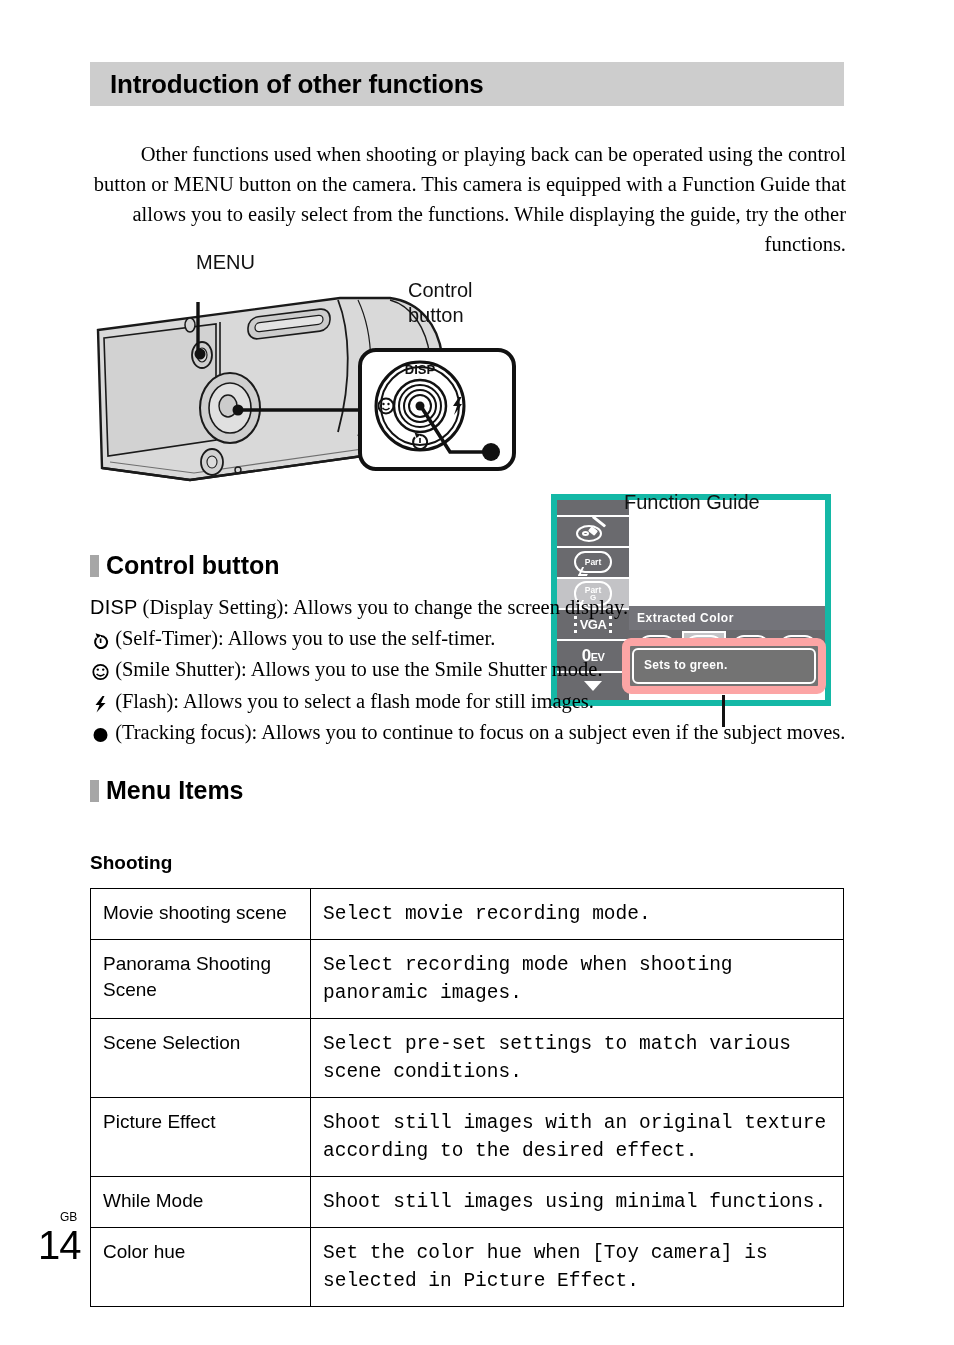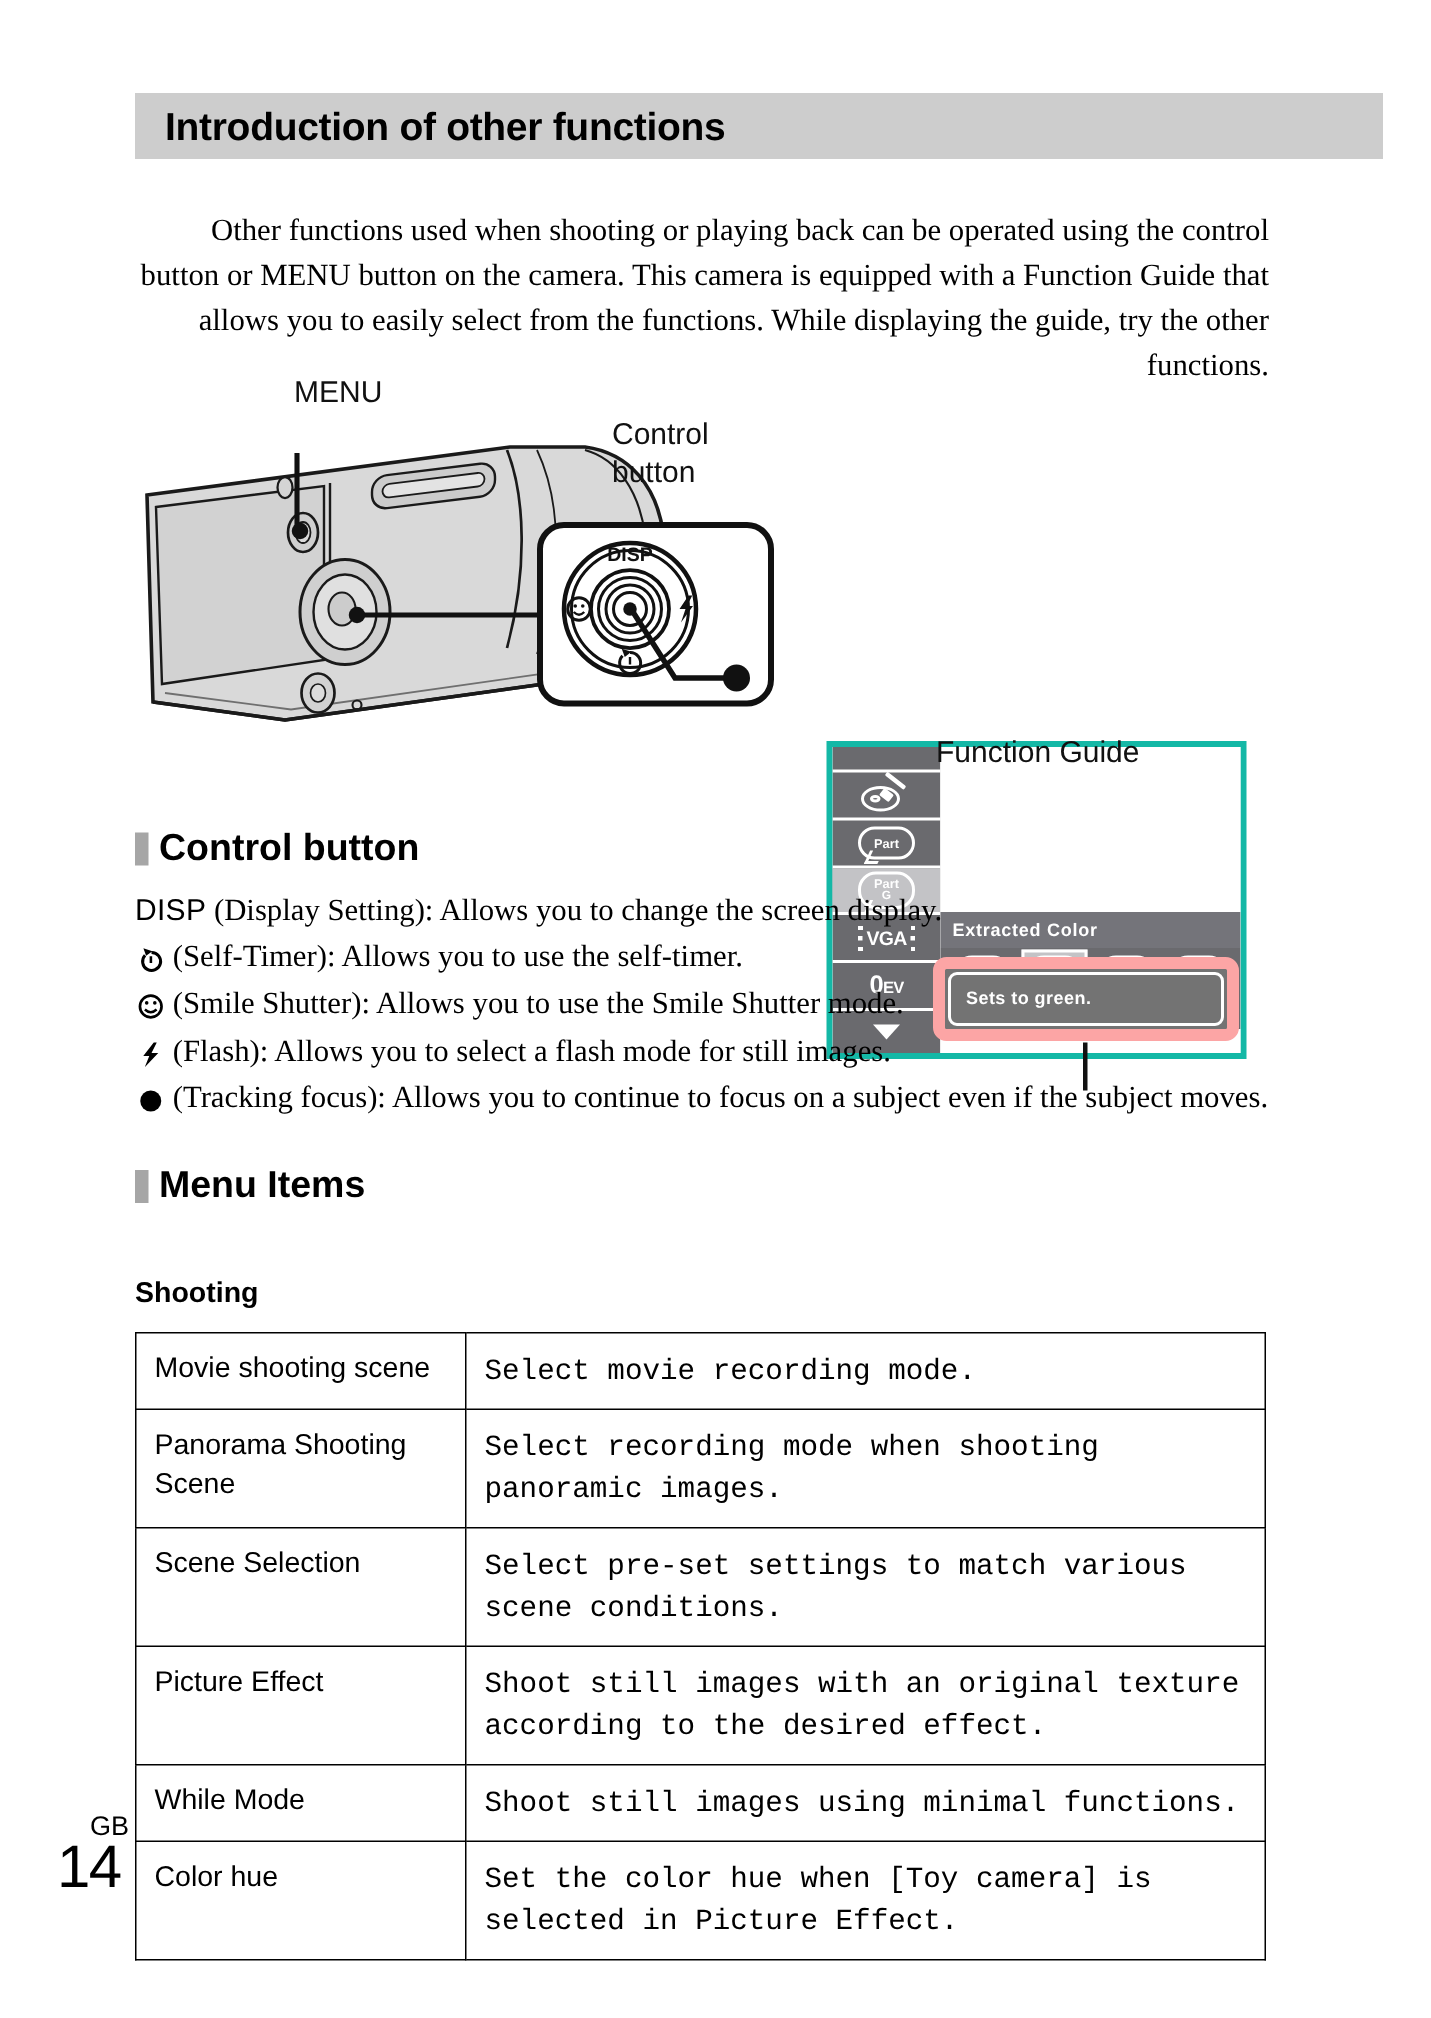--- a/index.html
+++ b/index.html
@@ -10,21 +10,21 @@
     background: #ffffff;
     font-family: "Liberation Serif", serif;
     position: relative;
     overflow: hidden;
   }
 
   
   #header-bar {
     position: absolute;
     left: 90px; top: 62px;
-    width: 832px; height: 44px;
+    width: 754px; height: 44px;
     background: #cdcdcd;
     display: flex;
     align-items: center;
   }
   #header-title {
     font-family: "Liberation Sans", sans-serif;
     font-weight: bold;
     font-size: 26px;
     color: #000;
     margin-left: 20px;
@@ -59,21 +59,21 @@
   }
   #label-menu { left: 196px; top: 10px; }
   #label-control { left: 408px; top: 38px; }
   #label-function-guide { left: 624px; top: 250px; }
 
   
   #lcd-screen {
     position: absolute;
     left: 551px; top: 254px;
     width: 280px; height: 212px;
-    border: 4px solid #14b8a6;
+    border: 6px solid #14b8a6;
     background: #ffffff;
     display: flex;
     overflow: hidden;
   }
   #lcd-sidebar {
     width: 72px;
     background: #6a6a6e;
     display: flex;
     flex-direction: column;
     flex: none;
@@ -325,21 +325,21 @@
   }
 
   
   #page-footer {
     position: absolute;
     left: 38px; top: 1210px;
     font-family: "Liberation Sans", sans-serif;
     color: #000;
   }
   #footer-gb {
-    font-size: 18px;
+    font-size: 12px;
     margin-left: 22px;
     display: block;
     line-height: 14px;
   }
   #footer-num {
     font-size: 40px;
     display: block;
     line-height: 42px;
     letter-spacing: -1px;
   }

